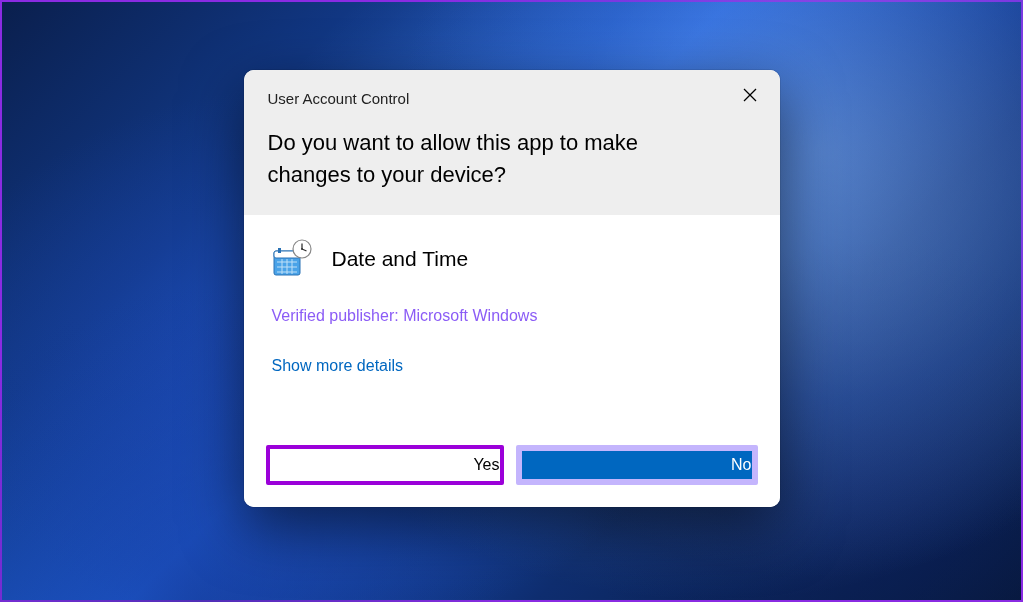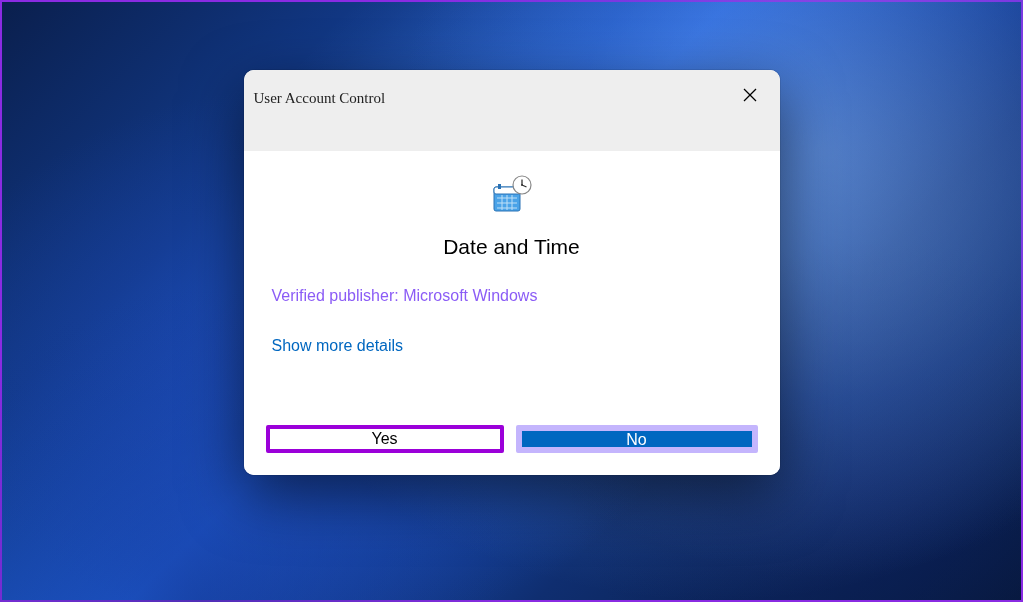--- a/index.html
+++ b/index.html
@@ -45,23 +45,22 @@
       width: 536px;
       background: #ffffff;
       border-radius: 10px;
       box-shadow: 0 20px 60px rgba(0,0,0,0.55), 0 0 0 1px rgba(0,0,0,0.08);
       overflow: hidden;
       z-index: 5;
     }
     
     .dialog-header {
       background: #eeeeee;
-      padding: 20px 28px 24px 10px;
-      position: relative;
-      font-family: Liberation Serif, serif;
+      padding: 20px 28px 24px 24px;
+      position: relative;
     }
     
     .dialog-title {
       font-size: 15px;
       color: #222;
       margin-bottom: 20px;
     }
     
     .close-btn {
       position: absolute;
@@ -88,21 +87,20 @@
     .dialog-body {
       background: #ffffff;
       padding: 24px 28px 10px 28px;
     }
     
     .app-row {
       display: flex;
       align-items: center;
       gap: 20px;
       margin-bottom: 28px;
-      flex-direction: column;
     }
     
     .app-icon {
       width: 40px;
       height: 40px;
       position: relative;
       flex-shrink: 0;
     }
     
     .app-name {
@@ -127,25 +125,26 @@
     
     .dialog-footer {
       padding: 52px 22px 22px 22px;
       display: flex;
       gap: 12px;
       background: #ffffff;
     }
     
     .btn {
       flex: 1;
-      height: 28px;
+      height: 40px;
       font-size: 16px;
       cursor: pointer;
       border-radius: 2px;
       font-family: inherit;
+      text-align: right;
     }
     
     .btn-yes {
       background: #ffffff;
       color: #000;
       border: 4px solid #9b00d9;
     }
     
     .btn-no {
       background: #0067c0;
@@ -165,20 +164,21 @@
 
       <button class="close-btn">
         <span>
           <svg width="14" height="14" viewBox="0 0 14 14">
             <line x1="1" y1="1" x2="13" y2="13" stroke="#000" stroke-width="1.2"></line>
             <line x1="13" y1="1" x2="1" y2="13" stroke="#000" stroke-width="1.2"></line>
           </svg>
         </span>
       </button>
 
+      <div class="dialog-question">Do you want to allow this app to make changes to your device?</div>
     </div>
 
     <div class="dialog-body">
       
       <div class="app-row">
         <div class="app-icon">
           <svg width="40" height="40" viewBox="0 0 40 40">
 
             <rect x="2" y="12" width="26" height="24" rx="2" fill="#4aa3e8" stroke="#2a72b5" stroke-width="1"></rect>
             <rect x="2" y="12" width="26" height="7" rx="2" fill="#ffffff" stroke="#2a72b5" stroke-width="1"></rect>

